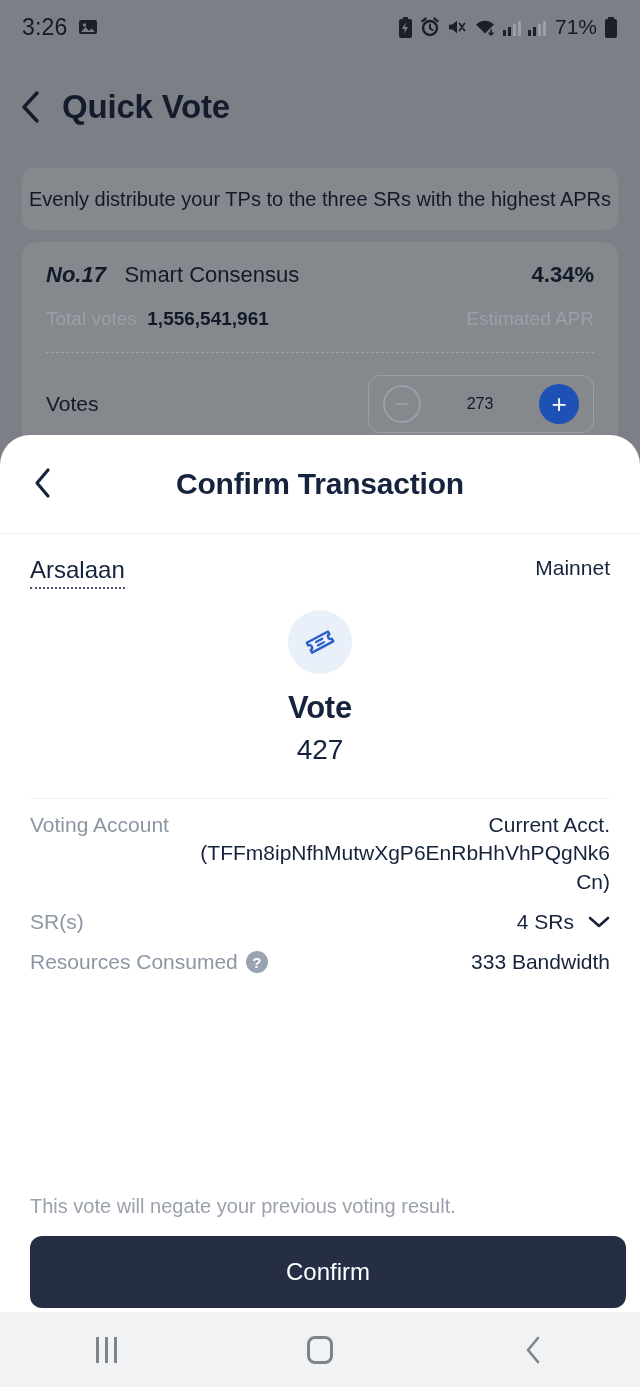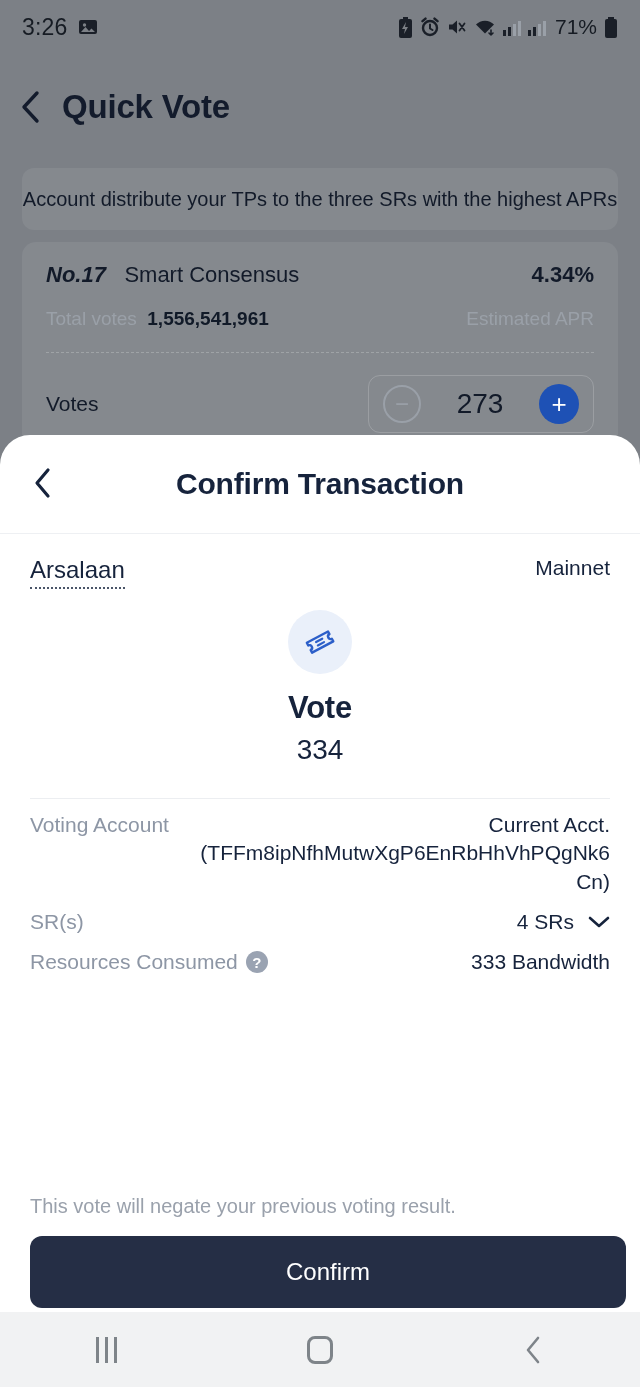--- a/index.html
+++ b/index.html
@@ -186,21 +186,21 @@
     width: 38px; height: 38px;
     border-radius: 50%;
     border: 2px solid #9aa0a8;
     display: flex; align-items: center; justify-content: center;
     color: #9aa0a8;
     font-size: 24px;
     line-height: 1;
     box-sizing: border-box;
   }
   .step-value {
-    font-size: 28px;
+    font-size: 16px;
     color: #121a29;
     min-width: 58px;
     text-align: center;
   }
   .step-plus {
     width: 40px; height: 40px;
     border-radius: 50%;
     background: #1e51b5;
     display: flex; align-items: center; justify-content: center;
     color: #ffffff;
@@ -484,21 +484,21 @@
     <div class="nav-title-row">
       <span class="back-chevron-bg">
         <svg width="26" height="34" viewBox="0 0 26 34">
             <path d="M19 3L6 17l13 14" fill="none" stroke="#131b2c" stroke-width="3.4" stroke-linecap="round" stroke-linejoin="round"></path>
           </svg>
       </span>
       <span class="page-title">Quick Vote</span>
     </div>
 
     <div class="hint-banner">
-      <span>Account distribute your TPs to the three SRs with the highest APRs</span>
+      <span>Evenly distribute your TPs to the three SRs with the highest APRs</span>
     </div>
 
     <div class="sr-card">
       <div class="sr-row1">
         <div>
           <span class="sr-rank">No.17</span>
           <span class="sr-name">Smart Consensus</span>
         </div>
         <span class="sr-apr">4.34%</span>
       </div>
@@ -545,21 +545,21 @@
             <g transform="rotate(-28 17 17)">
               <path d="M5 11.5h24a0 0 0 0 1 0 0v3a2.6 2.6 0 0 0 0 5.2v3a0 0 0 0 1 0 0H5a0 0 0 0 1 0 0v-3a2.6 2.6 0 0 0 0-5.2v-3a0 0 0 0 1 0 0z" fill="none" stroke="#2c5fc9" stroke-width="2.4" stroke-linejoin="round"></path>
               <path d="M13.5 15.2h7" stroke="#2c5fc9" stroke-width="2.2" stroke-linecap="round"></path>
               <path d="M13.5 19h7" stroke="#2c5fc9" stroke-width="2.2" stroke-linecap="round"></path>
             </g>
           </svg>
         </span>
       </div>
 
       <div class="vote-label">Vote</div>
-      <div class="vote-amount">334</div>
+      <div class="vote-amount">427</div>
 
       <div class="divider"></div>
 
       <div class="detail-row">
         <span class="detail-label">Voting Account</span>
         <span class="detail-value">Current Acct. (TFFm8ipNfhMutwXgP6EnRbHhVhPQgNk6Cn)</span>
       </div>
 
       <div class="detail-row">
         <span class="detail-label">SR(s)</span>

